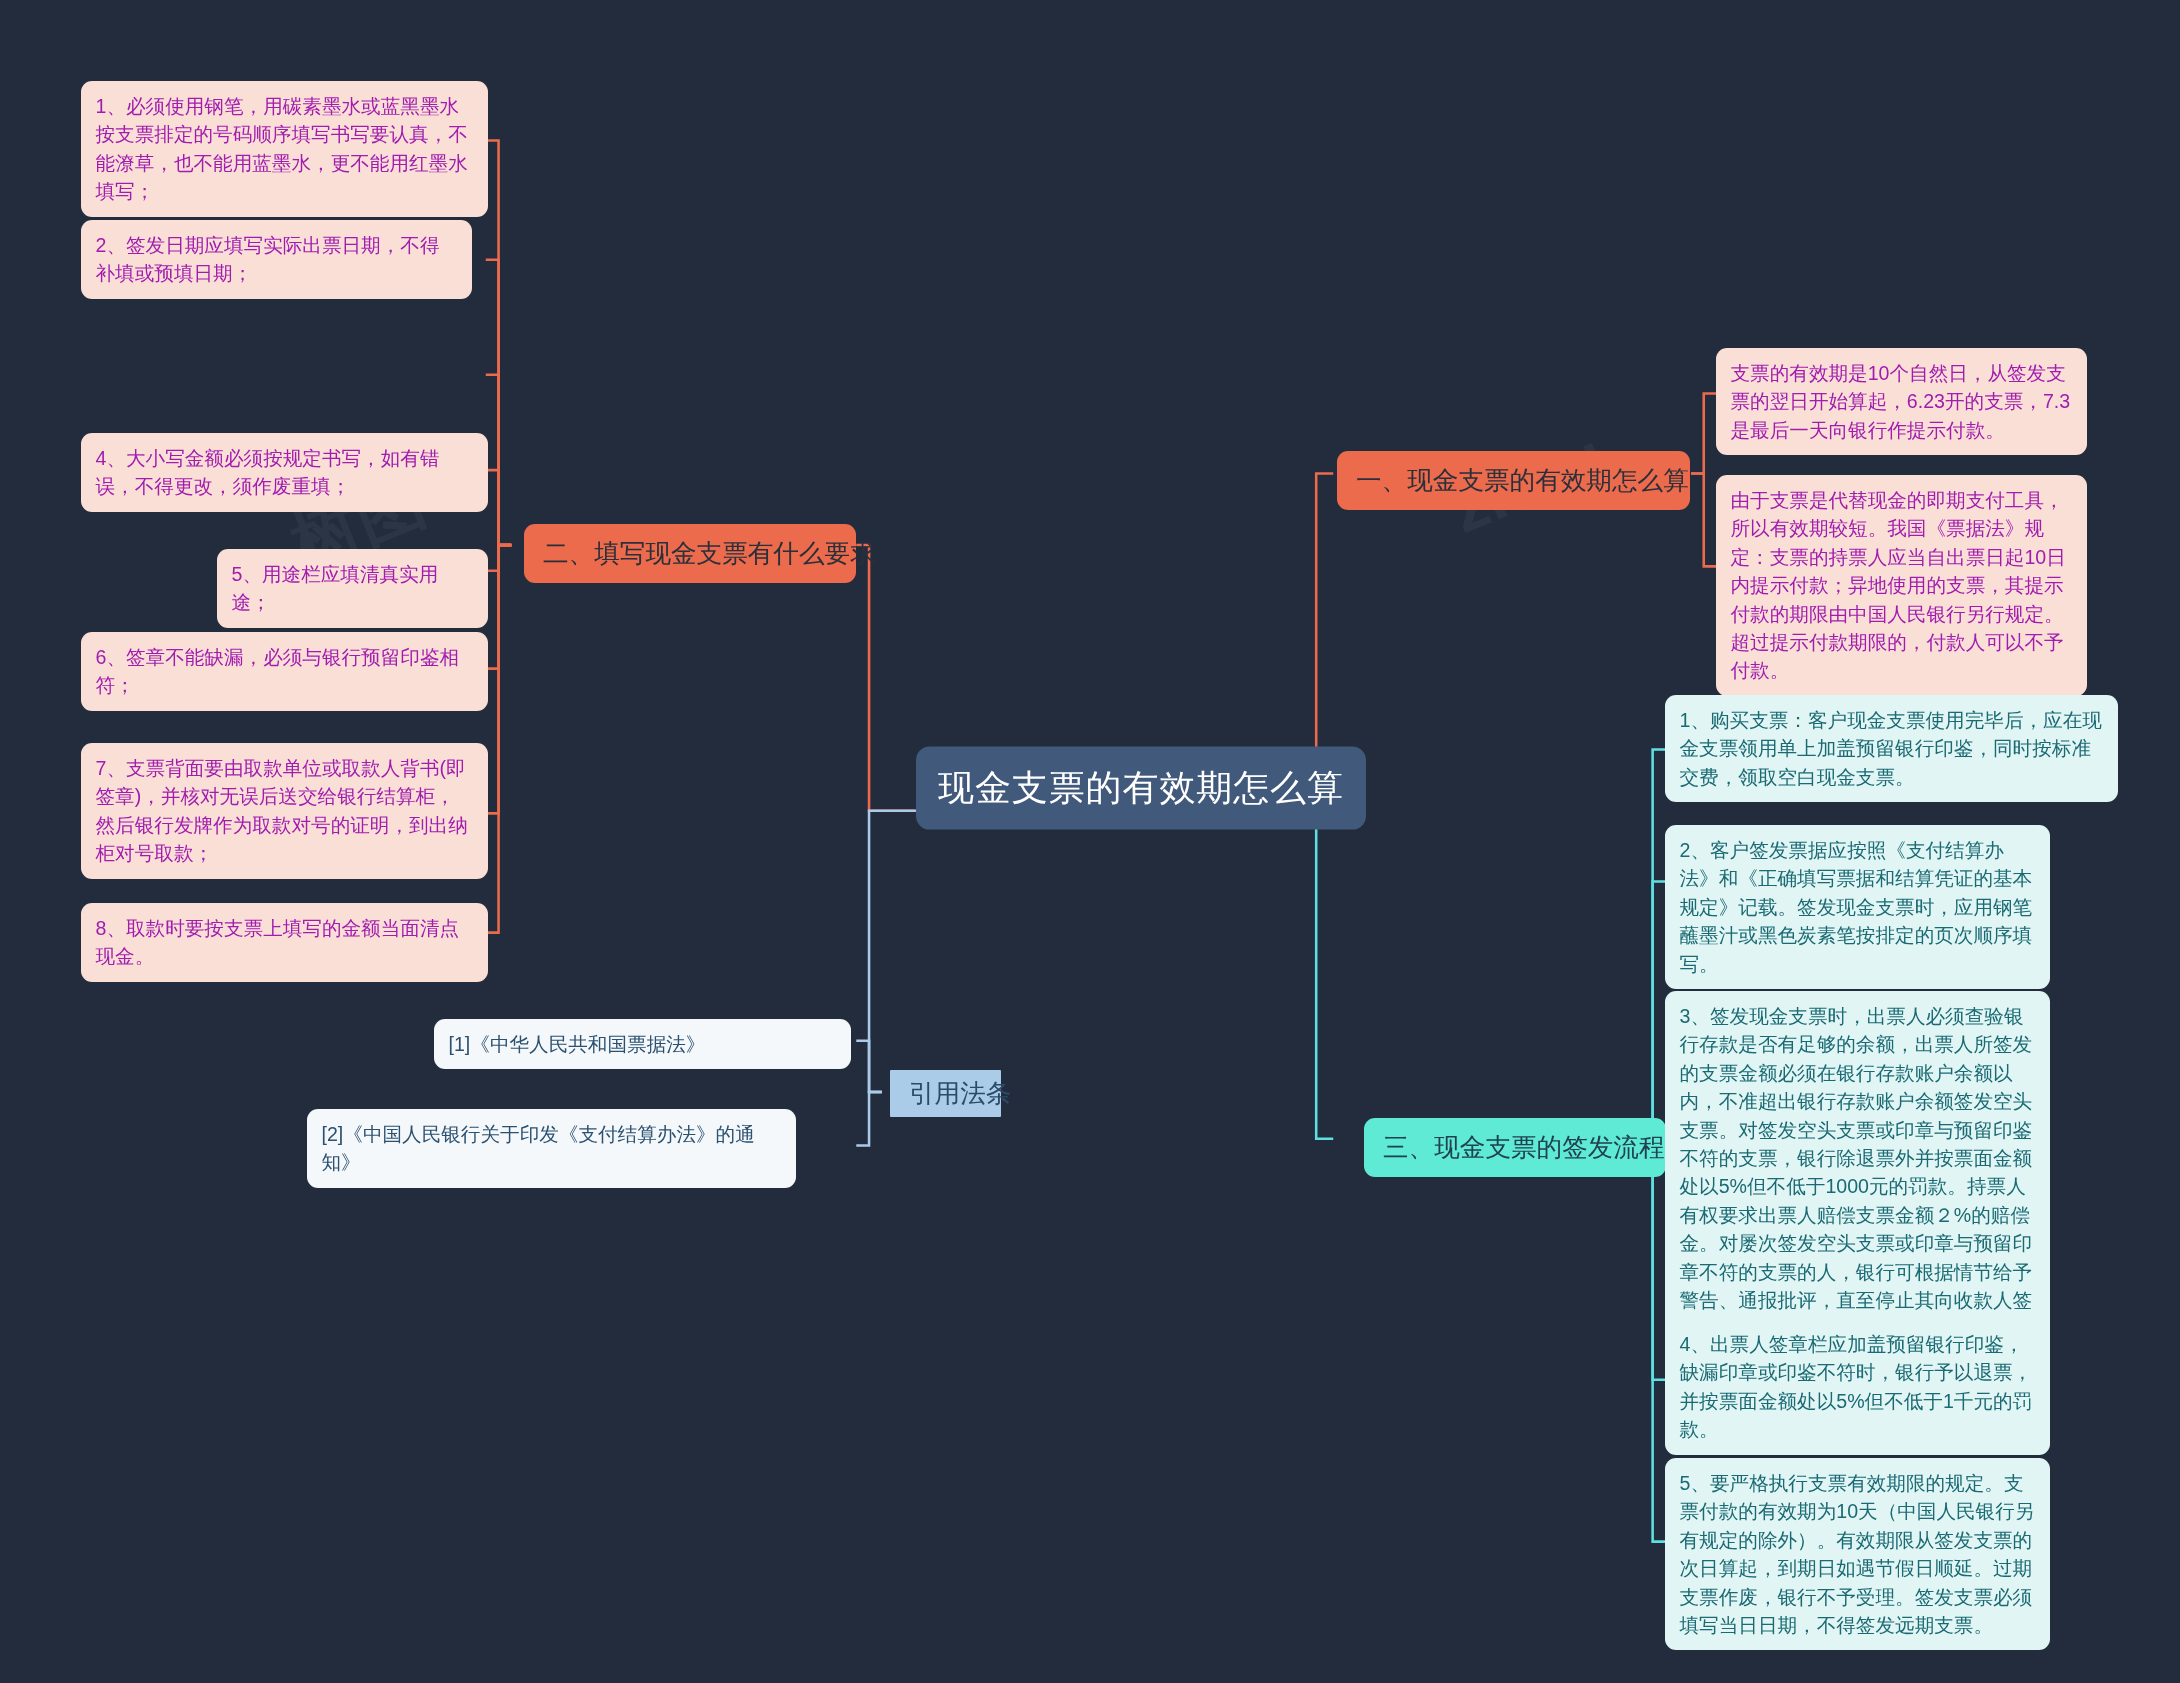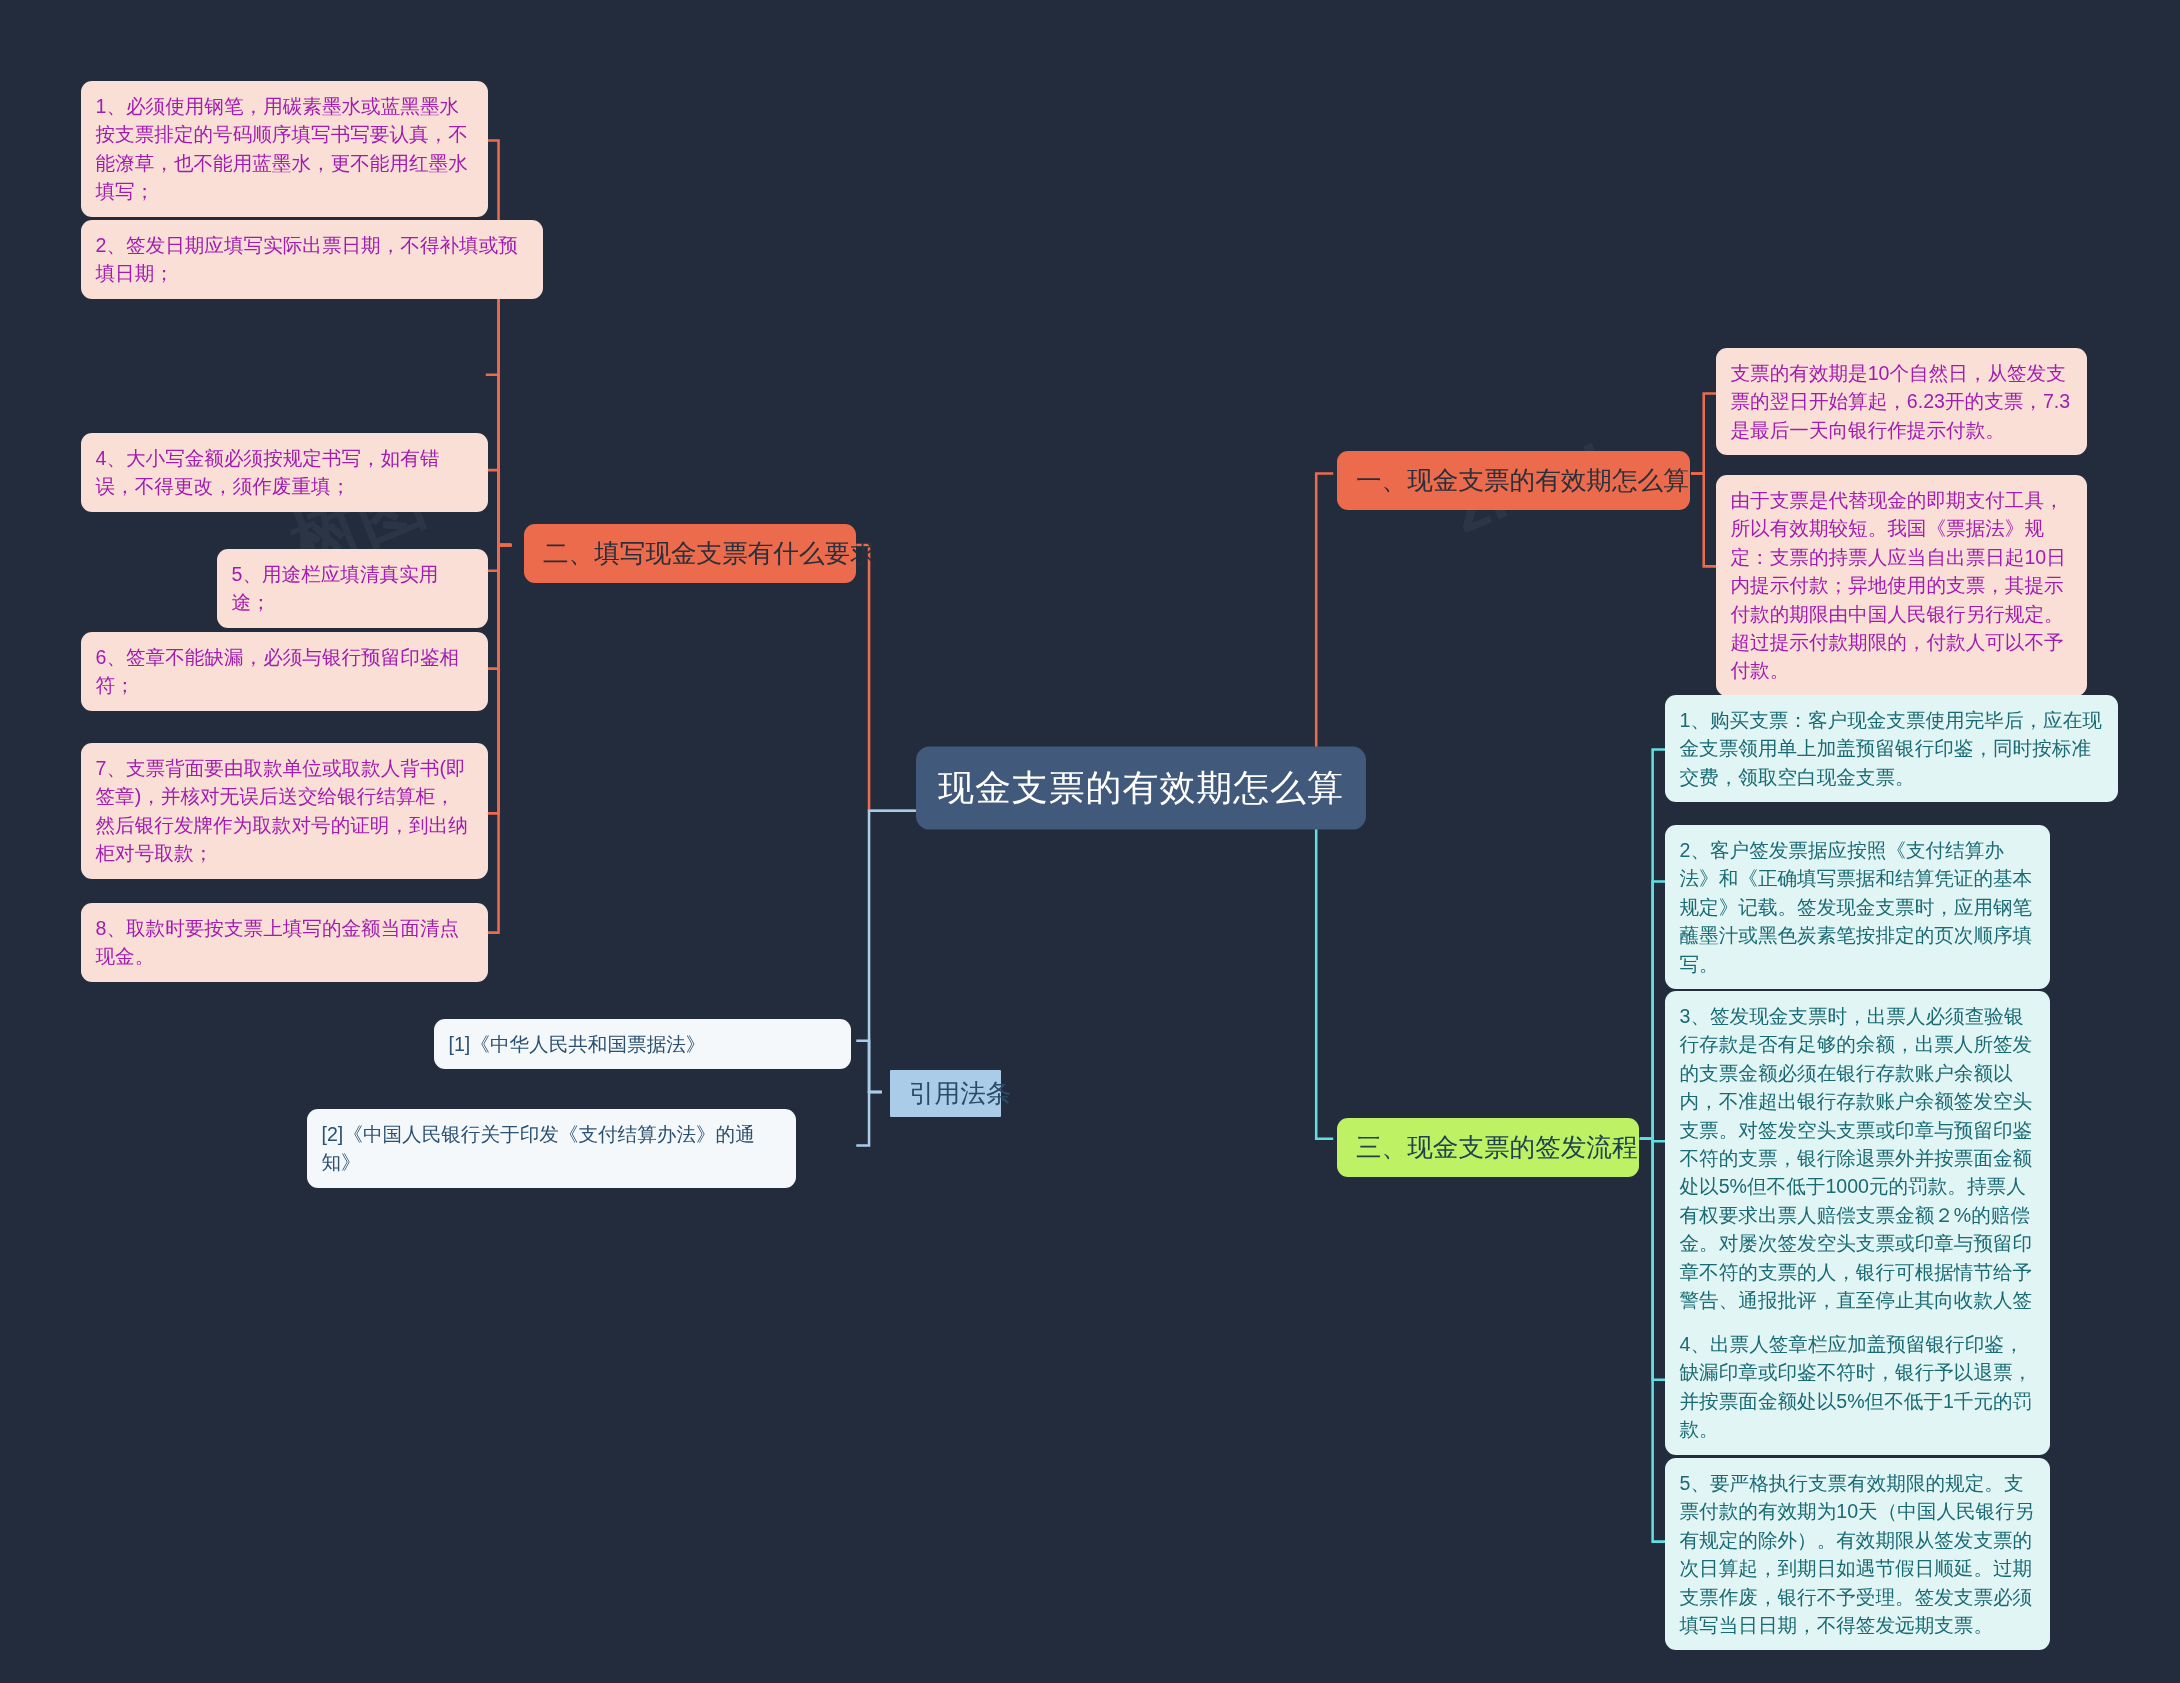--- a/index.html
+++ b/index.html
@@ -36,26 +36,27 @@
   .branch-orange {
     background: #eb6b4c;
     color: #2a2f3a;
     font-size: 25.6px;
     padding: 11px 19px;
     border-radius: 11px;
     white-space: nowrap;
   }
   
   .branch-cyan {
-    background: #bef264;
+    background: #5eead4;
     color: #20414e;
     font-size: 25.6px;
     padding: 11px 19px;
     border-radius: 11px;
     white-space: nowrap;
+    margin-left: 27px;
   }
   
   .branch-blue {
     background: #aacce8;
     color: #2a4c68;
     font-size: 25.6px;
     padding: 5px 19px;
     border-radius: 1px;
     white-space: nowrap;
   }
@@ -135,21 +136,21 @@
 
   <div class="wm" style="left:290px; top:477px;">树图</div>
   <div class="wm" style="left:1448px; top:443px;">zhitu</div>
   <div class="wm" style="left:1687px; top:1210px;">zhitu</div>
 
   <div class="node branch-orange" style="left:524px; top:524px; width:332px;">二、填写现金支票有什么要求</div>
 
   <div class="node root" style="left:916px; top:788px; transform:translateY(-50%);">现金支票的有效期怎么算</div>
 
   <div class="node leaf-pink" style="left:81px; top:81px; width:407px;">1、必须使用钢笔，用碳素墨水或蓝黑墨水按支票排定的号码顺序填写书写要认真，不能潦草，也不能用蓝墨水，更不能用红墨水填写；</div>
-  <div class="node leaf-pink" style="left:81px; top:220px; width:462px;">2、签发日期应填写实际出票日期，不得补填或预填日期；</div>
+  <div class="node leaf-pink" style="left:81px; top:220px; width:391px;">2、签发日期应填写实际出票日期，不得补填或预填日期；</div>
   <div class="node leaf-pink" style="left:81px; top:433px; width:407px;">4、大小写金额必须按规定书写，如有错误，不得更改，须作废重填；</div>
   <div class="node leaf-pink" style="left:217px; top:549px; width:271px;">5、用途栏应填清真实用途；</div>
   <div class="node leaf-pink" style="left:81px; top:632px; width:407px;">6、签章不能缺漏，必须与银行预留印鉴相符；</div>
   <div class="node leaf-pink" style="left:81px; top:743px; width:407px;">7、支票背面要由取款单位或取款人背书(即签章)，并核对无误后送交给银行结算柜，然后银行发牌作为取款对号的证明，到出纳柜对号取款；</div>
   <div class="node leaf-pink" style="left:81px; top:903px; width:407px;">8、取款时要按支票上填写的金额当面清点现金。</div>
 
   <div class="node branch-blue" style="left:890px; top:1070px; width:111px; text-align:center;">引用法条</div>
 
   <div class="node leaf-white" style="left:434px; top:1019px; width:417px;">[1]《中华人民共和国票据法》</div>
   <div class="node leaf-white" style="left:307px; top:1109px; width:489px;">[2]《中国人民银行关于印发《支付结算办法》的通知》</div>

